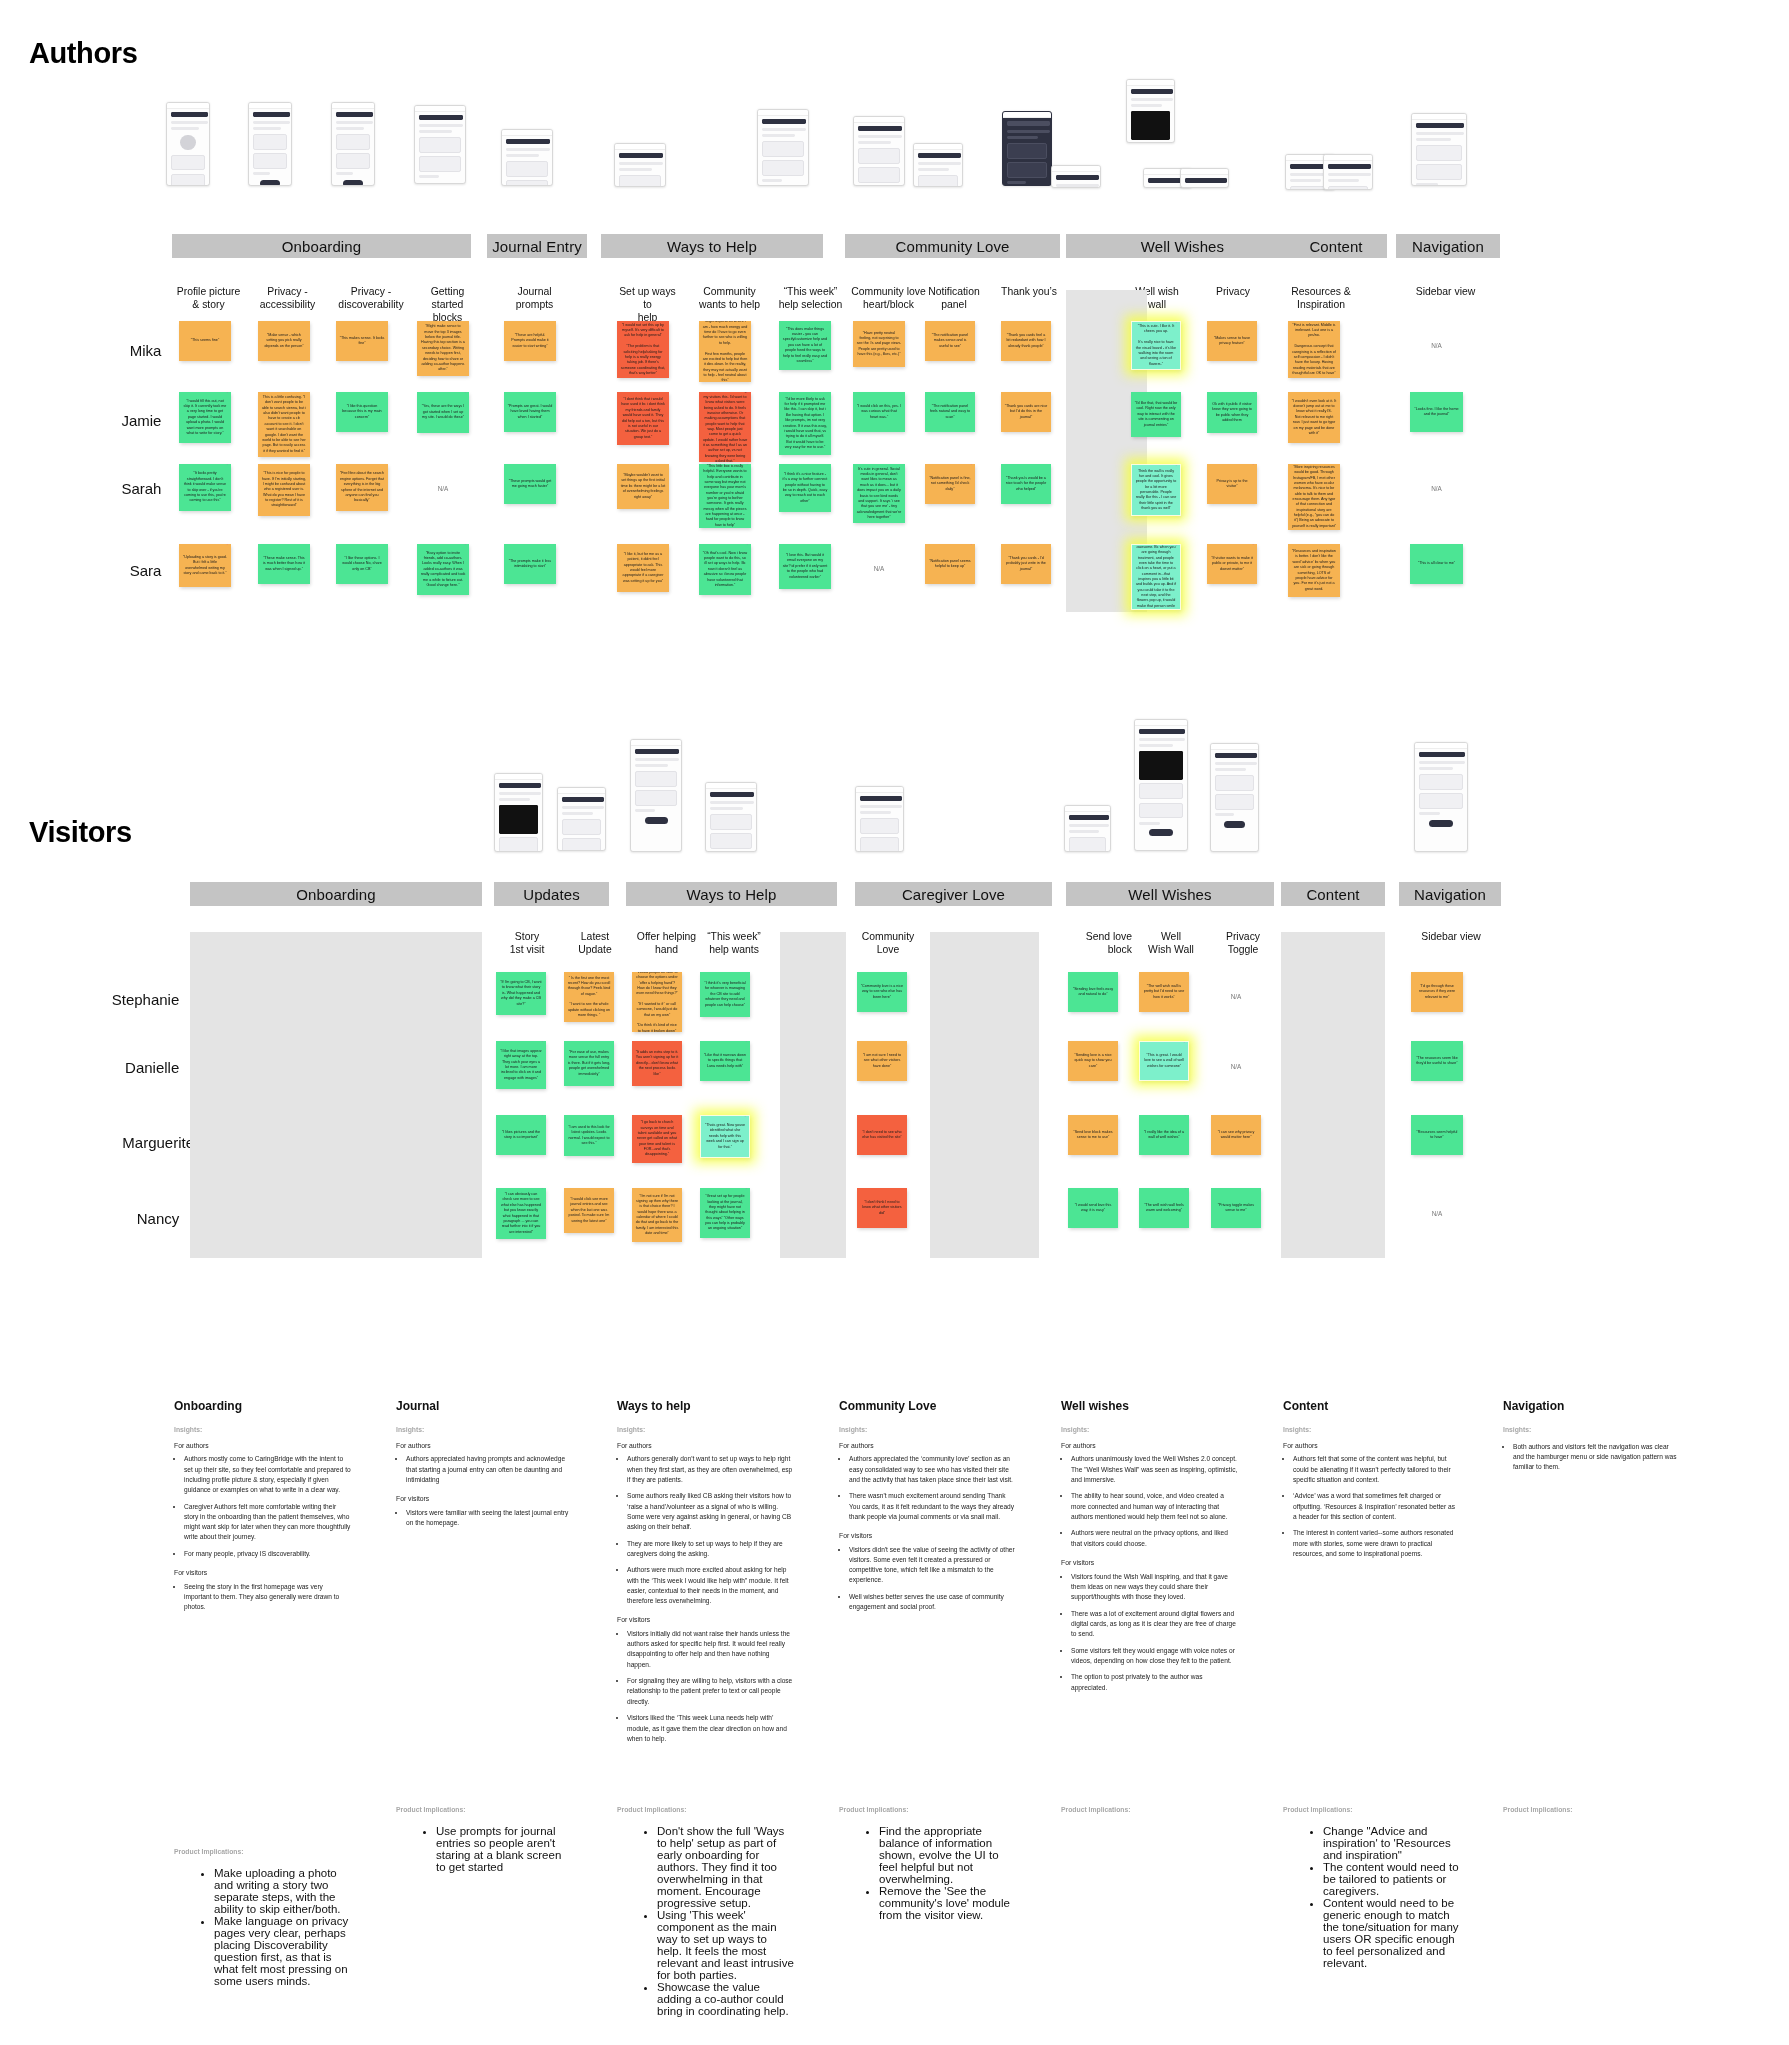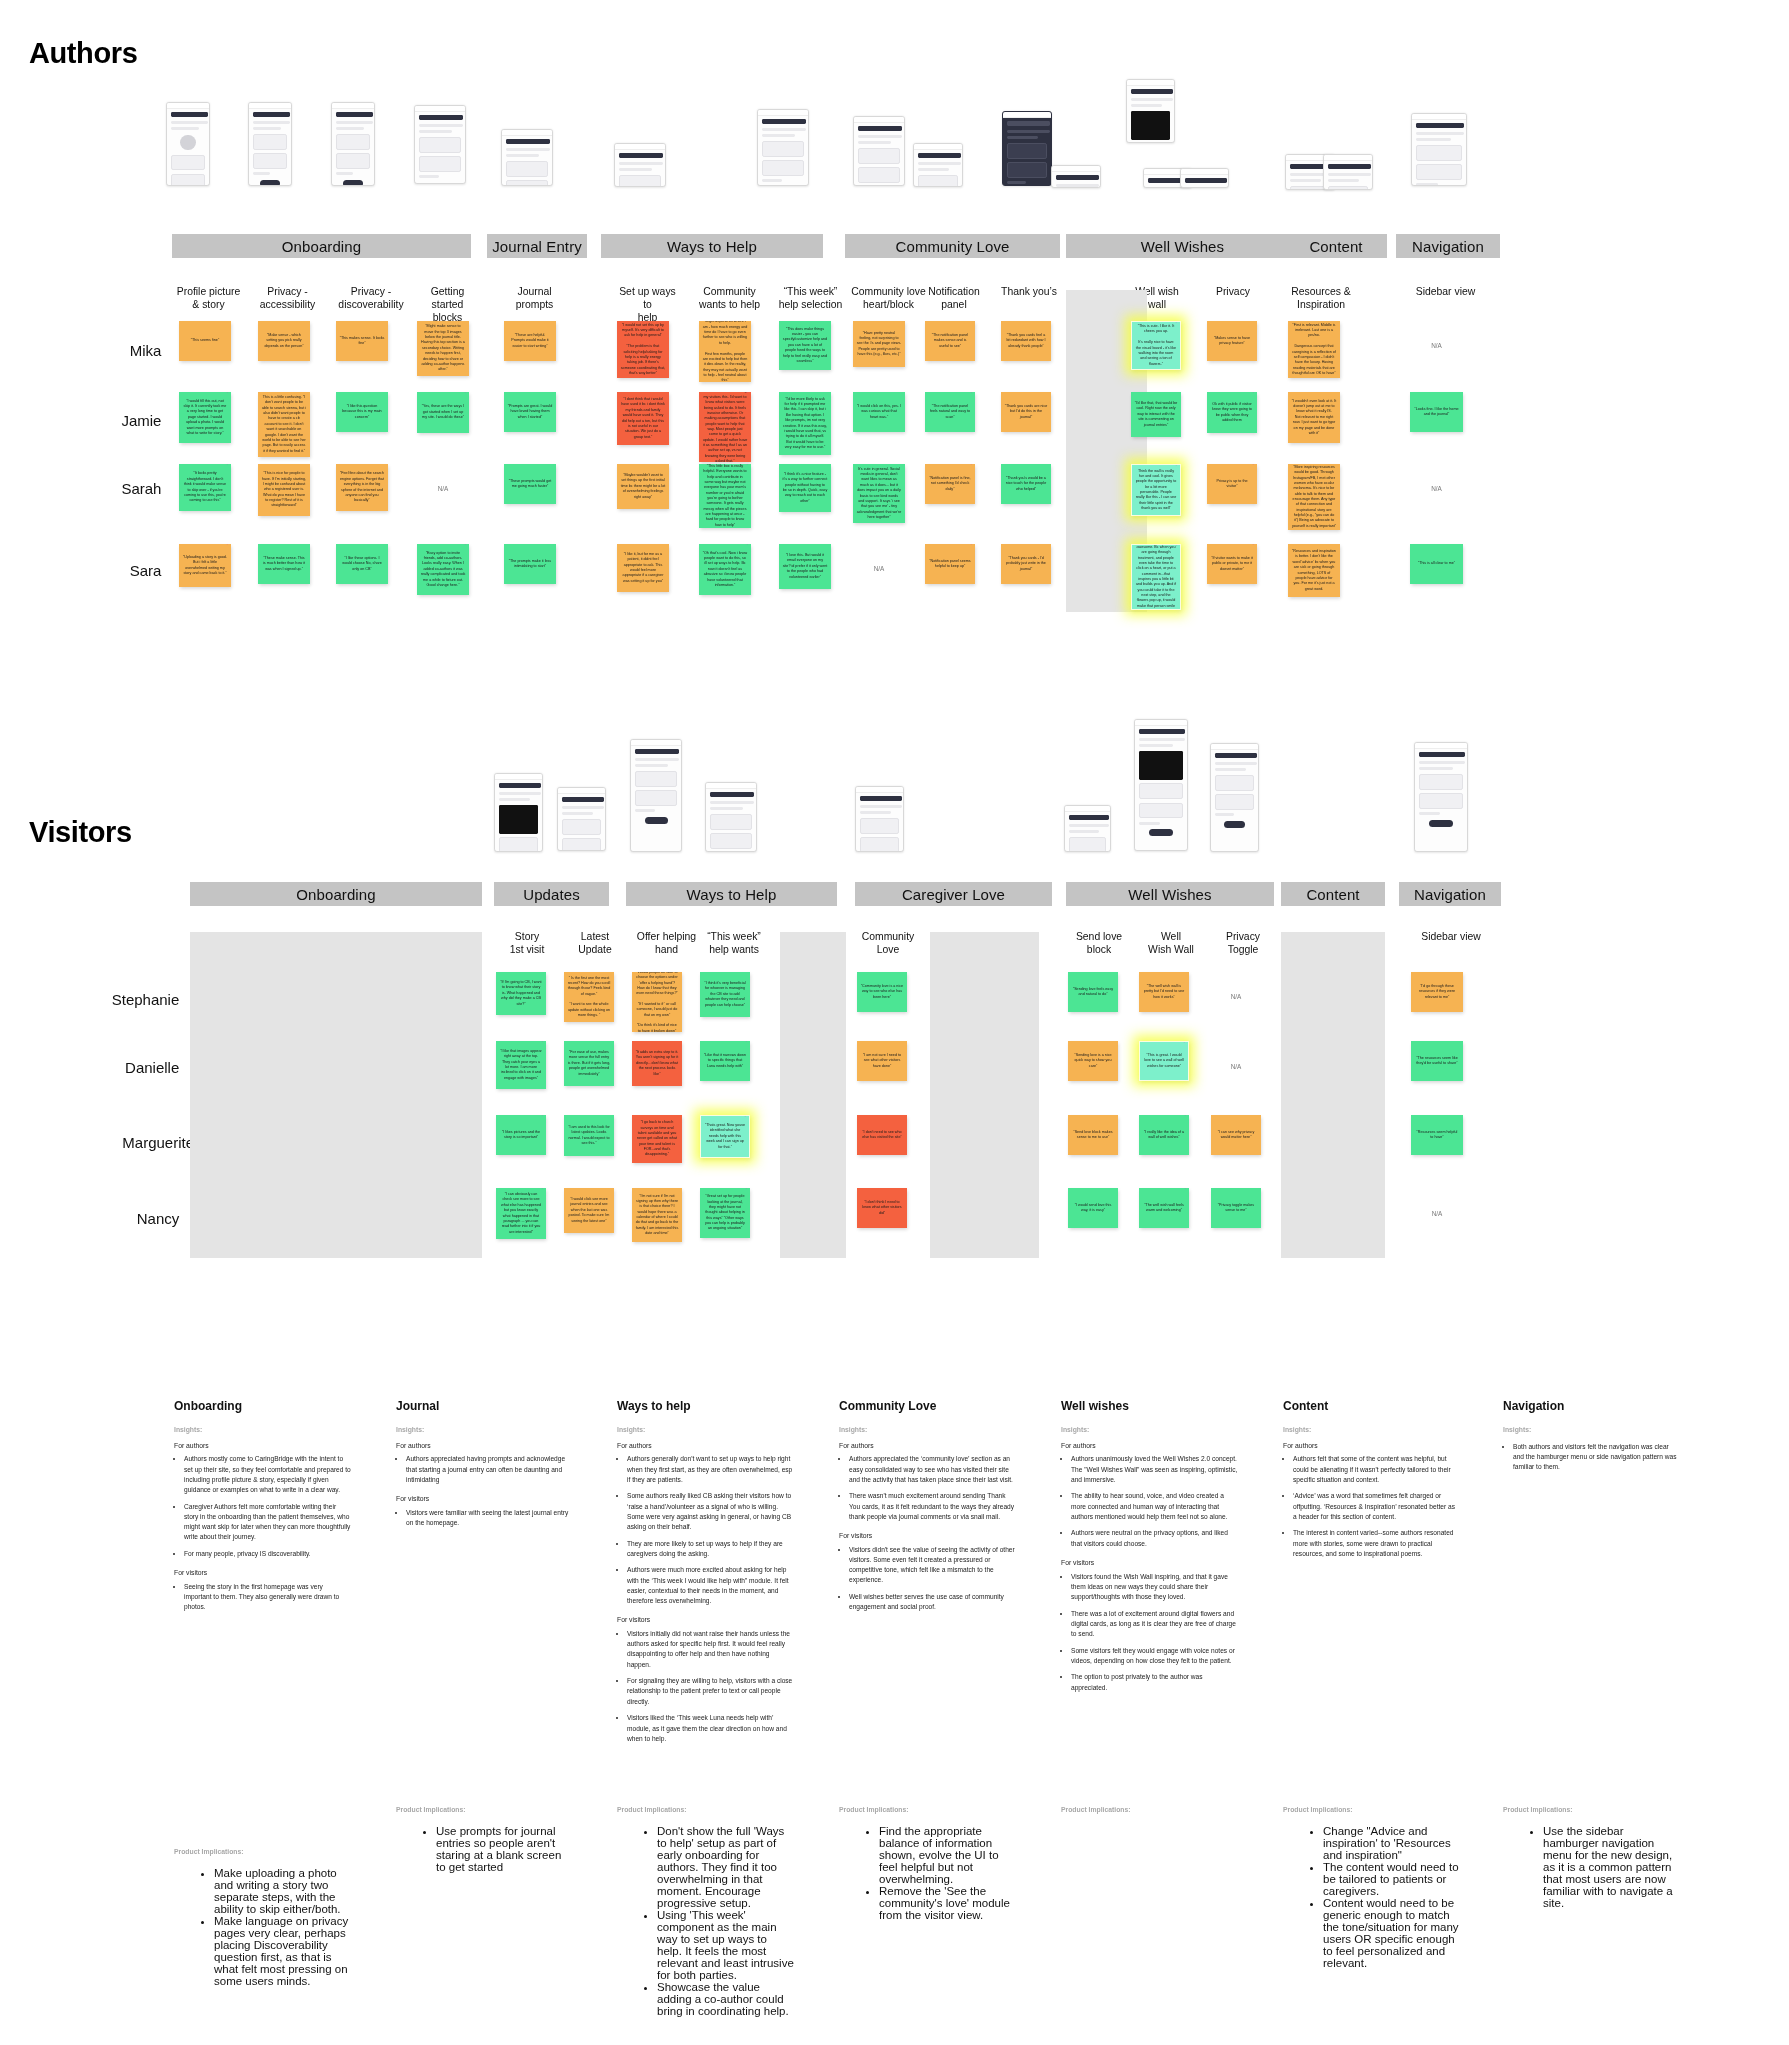--- a/index.html
+++ b/index.html
@@ -552,21 +552,21 @@
       <div class="colhead" style="left:494px;top:930px;width:66px;white-space:pre-line;">Story
 1st visit</div>
       <div class="colhead" style="left:562px;top:930px;width:66px;white-space:pre-line;">Latest
 Update</div>
       <div class="colhead" style="left:630px;top:930px;width:73px;white-space:pre-line;">Offer helping
 hand</div>
       <div class="colhead" style="left:698px;top:930px;width:72px;white-space:pre-line;">“This week”
 help wants</div>
       <div class="colhead" style="left:855px;top:930px;width:66px;white-space:pre-line;">Community
 Love</div>
-      <div class="colhead" style="left:1066px;top:930px;width:66px;white-space:pre-line;">Send love
+      <div class="colhead" style="left:1066px;top:930px;width:66px;white-space:pre-line;text-align:right;">Send love
 block</div>
       <div class="colhead" style="left:1138px;top:930px;width:66px;white-space:pre-line;">Well
 Wish Wall</div>
       <div class="colhead" style="left:1210px;top:930px;width:66px;white-space:pre-line;">Privacy
 Toggle</div>
       <div class="colhead" style="left:1399px;top:930px;width:104px;white-space:pre-line;">Sidebar view</div>
     </div>
   <div id="visitor-rowlabels">
       <div class="rowlabel" style="left:14.3px;top:991px;width:165px;">Stephanie</div>
       <div class="rowlabel" style="left:14.3px;top:1059px;width:165px;">Danielle</div>
@@ -752,20 +752,17 @@
       <div class="impl-block" style="left:1283px;top:1806px;">
         <div class="lbl-grey">Product Implications:</div>
         <ul>
           <li>Change "Advice and inspiration' to 'Resources and inspiration"</li>
           <li>The content would need to be tailored to patients or caregivers.</li>
           <li>Content would need to be generic enough to match the tone/situation for many users OR specific enough to feel personalized and relevant.</li>
         </ul>
       </div>
       <div class="impl-block" style="left:1503px;top:1806px;">
         <div class="lbl-grey">Product Implications:</div>
-        <ul>
-          <li>Use the sidebar hamburger navigation menu for the new design, as it is a common pattern that most users are now familiar with to navigate a site.</li>
-        </ul>
       </div>
     </div>
 
 </div>
 
 
 </body></html>

